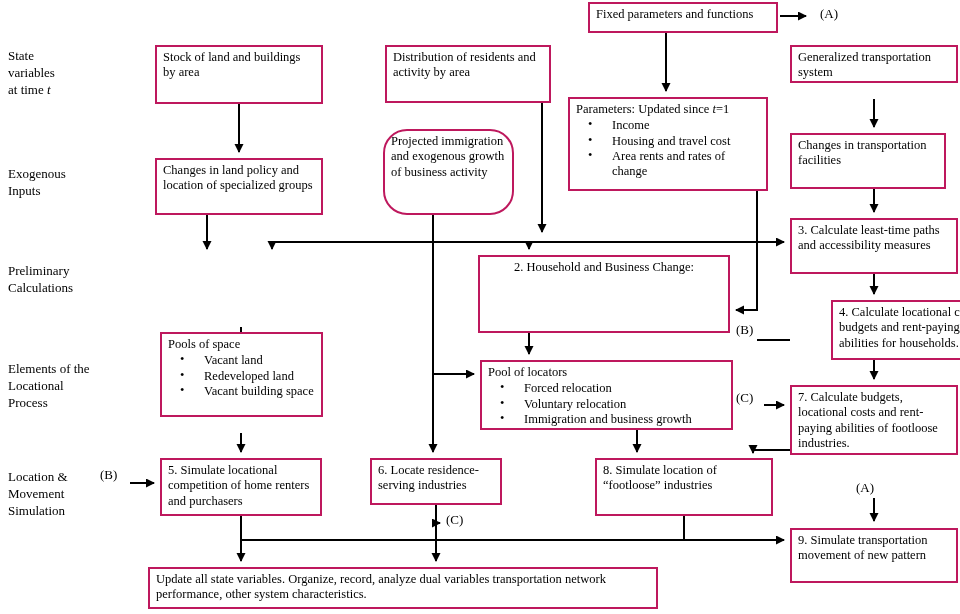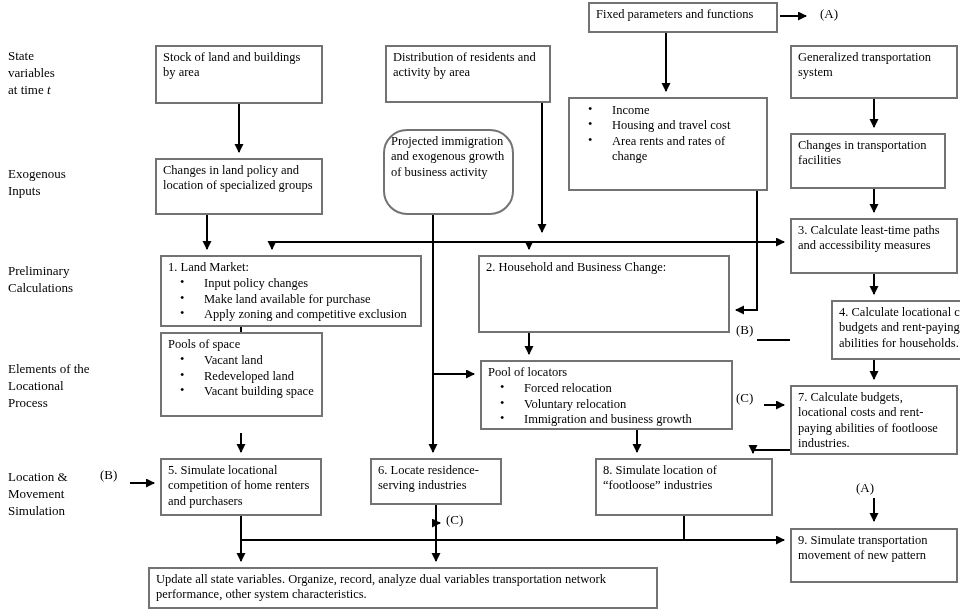--- a/index.html
+++ b/index.html
@@ -1,19 +1,19 @@
 <!DOCTYPE html>
 <html><head>
 <meta charset="utf-8">
 <style>
   html,body{margin:0;padding:0;background:#ffffff;}
   .stage{position:relative;width:960px;height:614px;background:#ffffff;
          font-family:"Liberation Serif", serif;color:#000;overflow:hidden;}
   svg.wires{position:absolute;left:0;top:0;width:960px;height:614px;}
-  .box{position:absolute;box-sizing:border-box;border:2px solid #737373;background:#fff;
+  .box{position:absolute;box-sizing:border-box;border:2px solid #be185d;background:#fff;
        padding:3px 6px;font-size:12.5px;line-height:1.22;overflow:hidden;}
   .box .bt{white-space:normal;}
   ul.bl{list-style:none;margin:1px 0 0 0;padding:0 0 0 36px;}
   ul.bl li{position:relative;}
   ul.bl li::before{content:"\2022";position:absolute;left:-24px;top:-1px;}
   .rlabel{position:absolute;left:8px;font-size:13px;line-height:1.3;white-space:pre-line;}
   .clabel{position:absolute;font-size:13px;}
   i{font-style:italic;}
 </style>
 </head>
@@ -86,25 +86,26 @@
   </div>
 
   <div class="box" style="left:155px;top:45px;width:168px;height:59px;">
     <div class="bt">Stock of land and buildings by area</div>
   </div>
 
   <div class="box" style="left:385px;top:45px;width:166px;height:58px;">
     <div class="bt">Distribution of residents and activity by area</div>
   </div>
 
-  <div class="box" style="left:790px;top:45px;width:168px;height:54px;">
+  <div class="box" style="left:790px;top:45px;width:168px;height:38px;">
     <div class="bt">Generalized transportation system</div>
   </div>
 
   <div class="box" style="left:568px;top:97px;width:200px;height:94px;">
+    <div class="bt"><span>Parameters: Updated since </span><i>t</i><span>=1</span></div>
     <ul class="bl">
       <li>Income</li>
       <li>Housing and travel cost</li>
       <li>Area rents and rates of change</li>
     </ul>
   </div>
 
   <div class="box" style="left:383px;top:129px;width:131px;height:86px;border-radius:24px;">
     <div class="bt">Projected immigration and exogenous growth of business activity</div>
   </div>
@@ -114,30 +115,22 @@
   </div>
 
   <div class="box" style="left:790px;top:133px;width:156px;height:56px;">
     <div class="bt">Changes in transportation facilities</div>
   </div>
 
   <div class="box" style="left:790px;top:218px;width:168px;height:56px;">
     <div class="bt">3. Calculate least-time paths and accessibility measures</div>
   </div>
 
-  <div class="box" style="left:160px;top:255px;width:262px;height:72px;">
-    <div class="bt">1. Land Market:</div>
-    <ul class="bl">
-      <li>Input policy changes</li>
-      <li>Make land available for purchase</li>
-      <li>Apply zoning and competitive exclusion</li>
-    </ul>
-  </div>
 
-  <div class="box" style="left:478px;top:255px;width:252px;height:78px;">
+  <div class="box" style="left:478px;top:255px;width:252px;height:78px;text-align:center;">
     <div class="bt">2. Household and Business Change:</div>
   </div>
 
   <div class="box" style="left:790px;top:300px;width:168px;height:60px;margin-left:41px;">
     <div class="bt">4. Calculate locational costs, budgets and rent-paying abilities for households.</div>
   </div>
 
   <div class="box" style="left:160px;top:332px;width:163px;height:85px;">
     <div class="bt">Pools of space</div>
     <ul class="bl">

